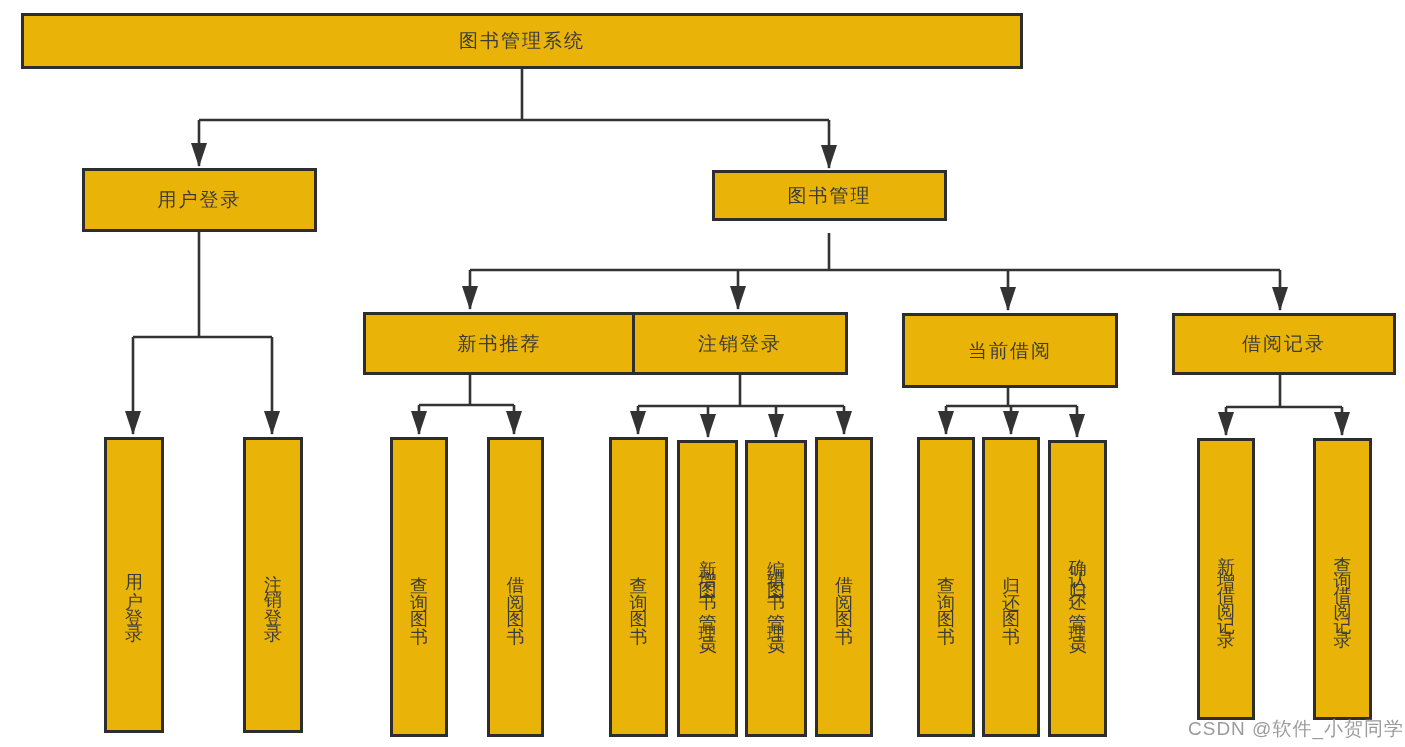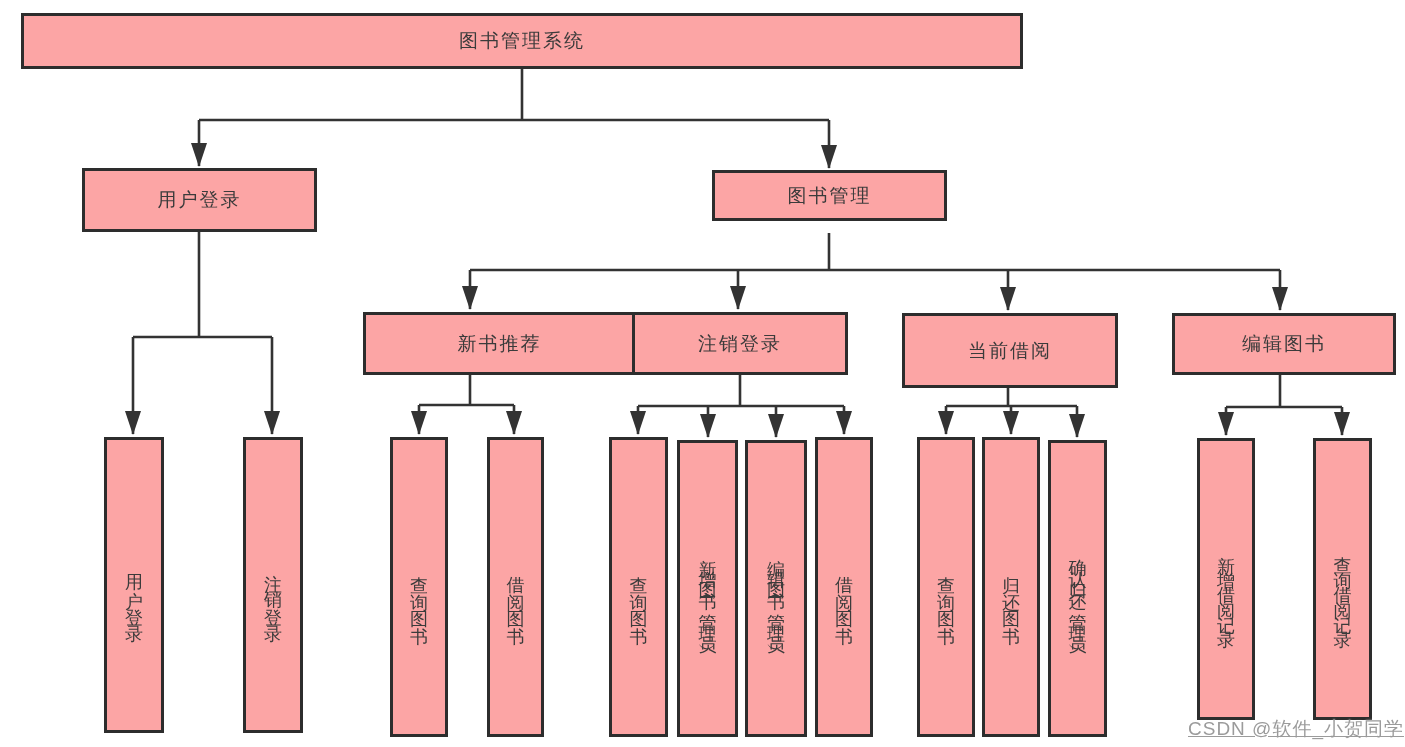--- a/index.html
+++ b/index.html
@@ -9,21 +9,21 @@
     background:var(--background,#ffffff);
     font-family:"Liberation Sans",sans-serif;
     overflow:hidden;
   }
   #wires{position:absolute;left:0;top:0;width:1405px;height:747px;pointer-events:none;}
   .cline{fill:none;stroke:var(--line-color,#333333);stroke-width:2.6px;}
   #ah-tri{fill:var(--line-color,#333333);}
   .node{
     position:absolute;box-sizing:border-box;
     border:3px solid var(--box-border,#2d2d2d);
-    background:#fca5a5;
+    background:#eab308;
     display:flex;align-items:center;justify-content:center;
     color:var(--text-color,#3b3b3b);
   }
   .h-node{font-size:19px;letter-spacing:2px;}
   .leaf{font-size:18px;}
   .vtext{
     writing-mode:vertical-lr;
     text-orientation:mixed;
     line-height:1;
     display:block;
@@ -31,21 +31,20 @@
   .vt4{letter-spacing:17px;margin-bottom:-17px;}
   .vt6{letter-spacing:15px;margin-bottom:-15px;}
   .vt9{letter-spacing:11px;margin-bottom:-11px;}
   .watermark{
     position:absolute;left:1188px;top:716px;
     font-size:19px;letter-spacing:1px;
     color:var(--watermark-color,#9b9b9b);
     text-shadow:0 0 2px #ffffff;
     white-space:nowrap;
     z-index:5;
-    text-decoration:underline;
   }
 </style>
 </head>
 <body>
 
 <svg id="wires" viewBox="0 0 1405 747">
   <defs>
     <marker id="ah" viewBox="0 0 24 16" refX="23" refY="8" markerWidth="24" markerHeight="16" markerUnits="userSpaceOnUse" orient="auto">
       <path id="ah-tri" d="M0,0 L24,8 L0,16 Z"></path>
     </marker>
@@ -82,21 +81,21 @@
 </svg>
 
 <div class="node h-node" style="left:21px;top:13px;width:1002px;height:56px">图书管理系统</div>
 
 <div class="node h-node" style="left:82px;top:168px;width:235px;height:64px">用户登录</div>
 <div class="node h-node" style="left:712px;top:170px;width:235px;height:51px">图书管理</div>
 
 <div class="node h-node" style="left:363px;top:312px;width:273px;height:63px">新书推荐</div>
 <div class="node h-node" style="left:632px;top:312px;width:216px;height:63px">注销登录</div>
 <div class="node h-node" style="left:902px;top:313px;width:216px;height:75px">当前借阅</div>
-<div class="node h-node" style="left:1172px;top:313px;width:224px;height:62px">编辑图书</div>
+<div class="node h-node" style="left:1172px;top:313px;width:224px;height:62px">借阅记录</div>
 
 <div class="node leaf" style="left:104px;top:437px;width:60px;height:296px">
   <span class="vtext vt4">用户登录</span>
 </div>
 <div class="node leaf" style="left:243px;top:437px;width:60px;height:296px">
   <span class="vtext vt4">注销登录</span>
 </div>
 
 <div class="node leaf" style="left:390px;top:437px;width:58px;height:300px">
   <span class="vtext vt4">查询图书</span>

